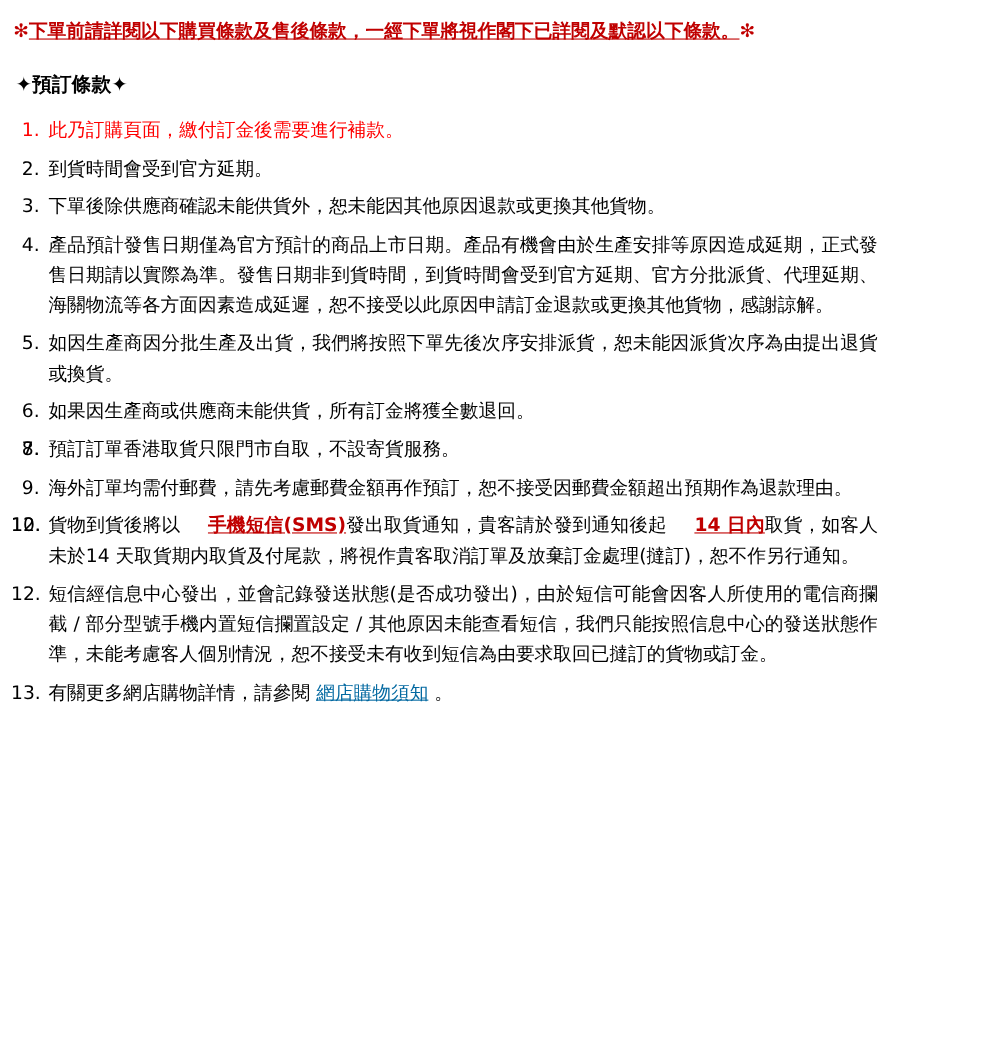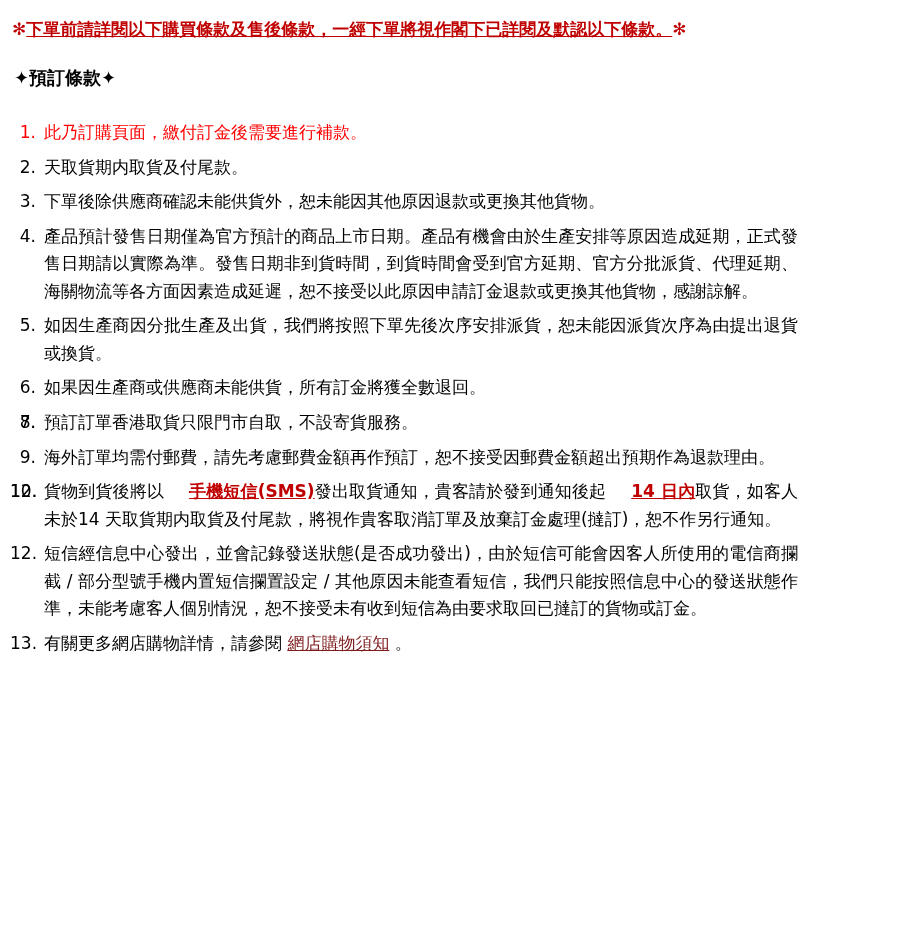--- a/index.html
+++ b/index.html
@@ -30,21 +30,21 @@
     margin: 6px 0 22px 2px;
     white-space: nowrap;
   }
   .banner .star {
     text-decoration: none;
     display: inline-block;
   }
   .section-title {
     font-weight: bold;
     font-size: 18px;
-    margin: 0 0 27px 4px;
+    margin: 0 0 14px 4px;
     color: #000000;
   }
   ol.terms {
     list-style: none;
     margin: 0;
     padding: 0;
   }
   ol.terms > li {
     position: relative;
     padding-left: 34px;
@@ -66,21 +66,21 @@
   li.red, li.red .num {
     color: #ff0000;
   }
   .u-red {
     color: #c00000;
     text-decoration: underline;
     font-weight: bold;
     margin-left: 25px;
   }
   .link {
-    color: #7f1d1d;
+    color: #0369a1;
     text-decoration: underline;
     cursor: pointer;
   }
 </style>
 </head>
 <body>
 
 <div class="page">
 
   <div class="banner">
@@ -91,21 +91,21 @@
 
   <ol class="terms">
 
     <li class="red">
       <span class="num">1.</span>
       <span>此乃訂購頁面，繳付訂金後需要進行補款。</span>
     </li>
 
     <li>
       <span class="num">2.</span>
-      <span>天取貨期内取貨及付尾款。</span>
+      <span>到貨時間會受到官方延期。</span>
     </li>
 
     <li>
       <span class="num">3.</span>
       <span>下單後除供應商確認未能供貨外，恕未能因其他原因退款或更換其他貨物。</span>
     </li>
 
     <li>
       <span class="num">4.</span>
       <span>產品預計發售日期僅為官方預計的商品上市日期。產品有機會由於生產安排等原因造成延期，正式發售日期請以實際為準。發售日期非到貨時間，到貨時間會受到官方延期、官方分批派貨、代理延期、海關物流等各方面因素造成延遲，恕不接受以此原因申請訂金退款或更換其他貨物，感謝諒解。</span>

